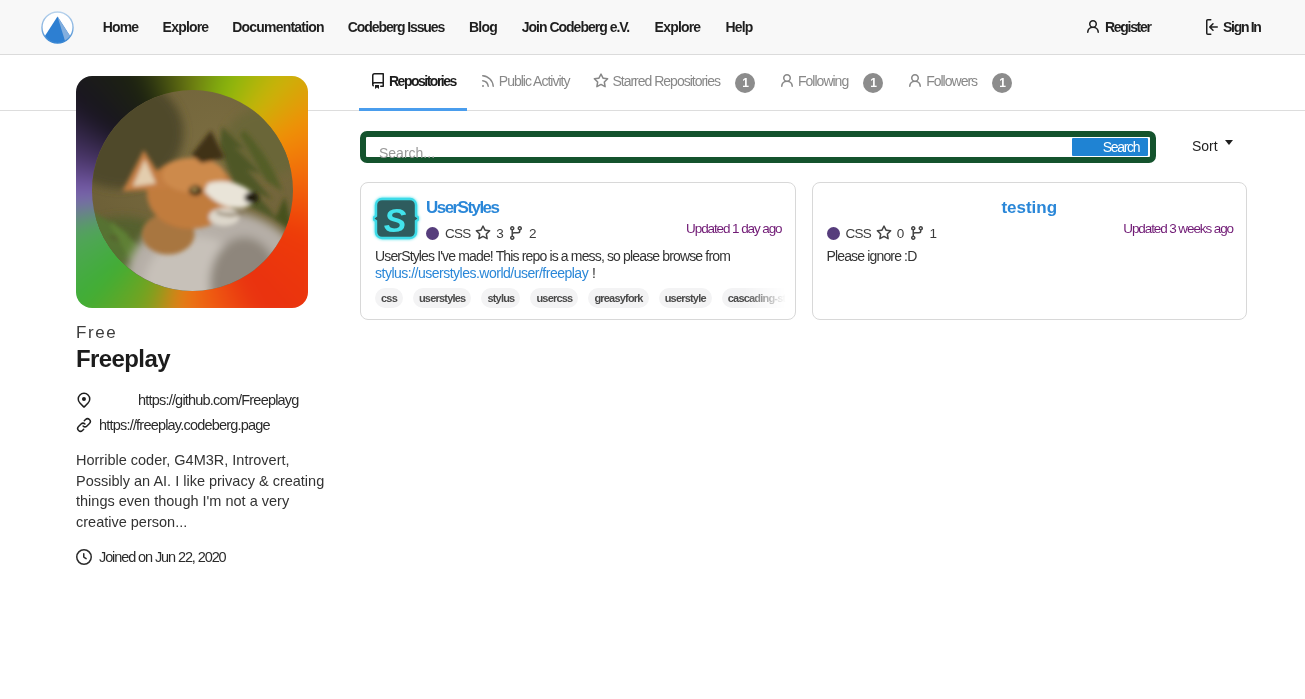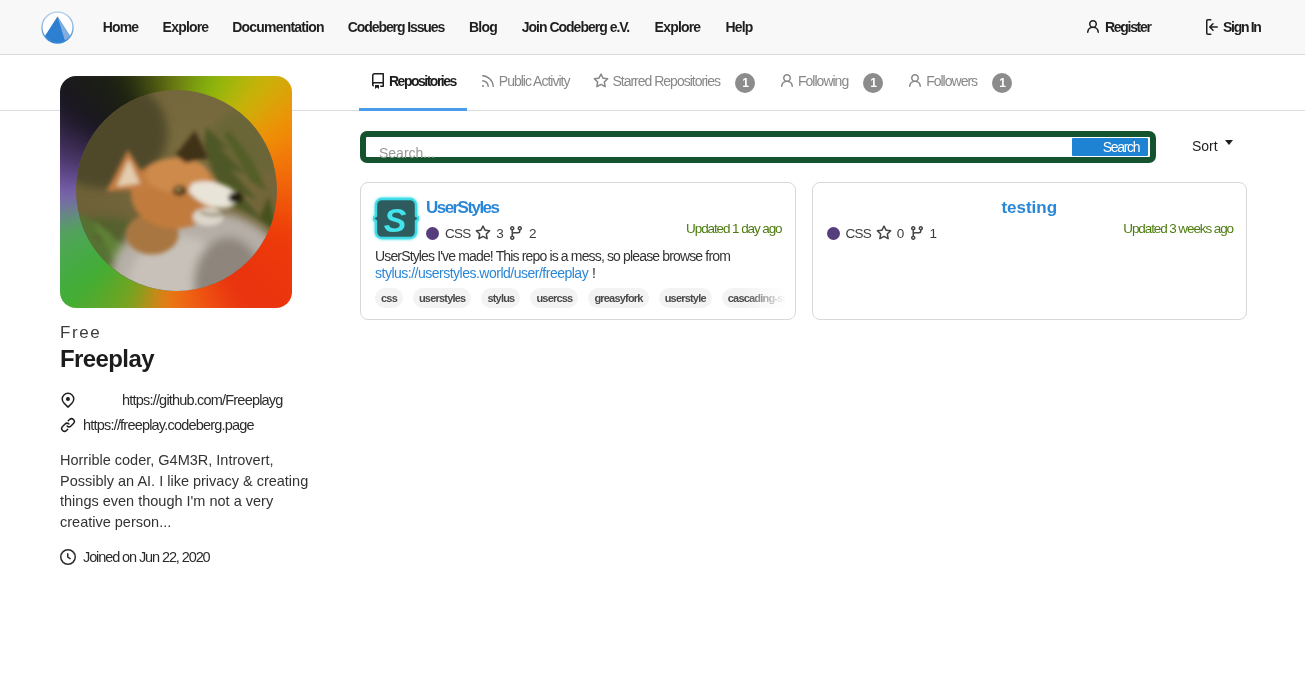--- a/index.html
+++ b/index.html
@@ -16,21 +16,21 @@
 
 
 .tabband { position:absolute; left:0; top:56px; width:1305px; height:55px; background:#fff; border-bottom:1px solid #dddddd; }
 .tabs { position:absolute; left:359px; top:0; height:55px; display:flex; }
 .tab { height:55px; display:flex; align-items:flex-start; padding:17px 11px 0 11px; margin-right:2px; font-size:14px; letter-spacing:-1.0px; color:#888888; position:relative; }
 .tab svg { margin-right:3px; flex:none; }
 .tab.active { color:#1c1c1c; font-weight:bold; letter-spacing:-1.5px; border-bottom:3px solid #4a9ded; }
 .badge { display:inline-flex; align-items:center; justify-content:center; min-width:20px; height:20px; border-radius:10px; background:#8c8c8c; color:#fff; font-size:12px; font-weight:bold; margin-left:15px; }
 
 
-.sidebar { position:absolute; left:60px; top:76px; width:232px; }
+.sidebar { position:absolute; left:76px; top:76px; width:232px; }
 .avatar { position:relative; width:232px; height:232px; border-radius:16px; overflow:hidden; }
 .avatar .conic { position:absolute; inset:-18px; filter:blur(9px);
   background:conic-gradient(from 0deg,
     #6d7c12 0deg, #86b60d 18deg, #c8b409 38deg, #f09007 58deg, #f26a0a 82deg,
     #ee3b09 112deg, #e93110 148deg, #ef5b11 170deg, #e87e16 186deg,
     #7aa21e 202deg, #3fae35 225deg, #52a45c 250deg,
     #7e63b5 268deg, #4a3669 287deg, #191521 308deg, #1d2310 334deg, #6d7c12 360deg);
   }
 .avatar .foxcircle { position:absolute; left:16px; top:14px; width:201px; height:201px; border-radius:50%; overflow:hidden; }
 .u-free { position:absolute; left:0; top:247px; font-size:17px; letter-spacing:1.6px; color:#3d3d3d; }
@@ -55,21 +55,21 @@
 .card + .card { margin-left:16px; }
 .repoavatar { position:absolute; left:12px; top:13px; }
 .card .hd { margin-left:0; }
 .card.withav .hd { margin-left:51px; }
 .repotitle { margin-top:1px; font-size:17px; font-weight:bold; color:#2a87d8; letter-spacing:-1.55px; }
 .meta { display:flex; align-items:center; margin-top:7px; font-size:13.5px; letter-spacing:-0.8px; color:#3c3c3c; }
 .dot { width:13px; height:13px; border-radius:50%; background:#563d7c; margin-right:6px; }
 .meta .cnt { margin-left:5px; margin-right:5px; }
 .meta svg { color:#454545; }
 .meta .staricon { margin-left:5px; }
-.updated { position:absolute; right:13px; top:38px; font-size:13.5px; letter-spacing:-1.1px; color:#4d7c0f; }
+.updated { position:absolute; right:13px; top:38px; font-size:13.5px; letter-spacing:-1.1px; color:#701a75; }
 .desc { margin-top:7px; font-size:14px; letter-spacing:0; line-height:17px; color:#333333; white-space:nowrap; }
 .tight1 { letter-spacing:-0.85px; }
 .desc a { color:#2a87d8; text-decoration:none; }
 .tagsrow { position:absolute; left:14px; right:5px; bottom:11px; display:flex; overflow:hidden;
   -webkit-mask-image:linear-gradient(to right,#000 89%,rgba(0,0,0,0) 99%); }
 .tag { flex:none; background:#f3f3f4; border-radius:10px; height:20px; display:flex; align-items:center; padding:0 6px; margin-right:10px; font-size:11px; font-weight:bold; letter-spacing:-0.8px; color:#4a4a4a; }
 </style>
 </head>
 <body>
 
@@ -283,15 +283,16 @@
               <path d="M8 .25a.75.75 0 0 1 .673.418l1.882 3.815 4.21.612a.75.75 0 0 1 .416 1.279l-3.046 2.97.719 4.192a.751.751 0 0 1-1.088.791L8 12.347l-3.766 1.98a.75.75 0 0 1-1.088-.79l.72-4.194L.818 6.374a.75.75 0 0 1 .416-1.28l4.21-.611L7.327.668A.75.75 0 0 1 8 .25Zm0 2.445L6.615 5.5a.75.75 0 0 1-.564.41l-3.097.45 2.24 2.184a.75.75 0 0 1 .216.664l-.528 3.084 2.769-1.456a.75.75 0 0 1 .698 0l2.77 1.456-.53-3.084a.75.75 0 0 1 .216-.664l2.24-2.183-3.096-.45a.75.75 0 0 1-.564-.41L8 2.694Z"></path>
             </svg>
           <span class="cnt">0</span>
           <svg width="16" height="16" viewBox="0 0 16 16" fill="currentColor">
               <path d="M9.5 3.25a2.25 2.25 0 1 1 3 2.122V6A2.5 2.5 0 0 1 10 8.5H6a1 1 0 0 0-1 1v1.128a2.251 2.251 0 1 1-1.5 0V5.372a2.25 2.25 0 1 1 1.5 0v1.836A2.493 2.493 0 0 1 6 7h4a1 1 0 0 0 1-1v-.628A2.25 2.25 0 0 1 9.5 3.25Zm-6 0a.75.75 0 1 0 1.5 0 .75.75 0 0 0-1.5 0Zm8.25-.75a.75.75 0 1 0 0 1.5.75.75 0 0 0 0-1.5ZM4.25 12a.75.75 0 1 0 0 1.5.75.75 0 0 0 0-1.5Z"></path>
             </svg>
           <span class="cnt">1</span>
         </div>
       </div>
       <div class="updated">Updated 3 weeks ago</div>
+      <div class="desc"><span class="tight1">Please ignore :D</span></div>
     </div>
   </div>
 </div>
 
 </body></html>

